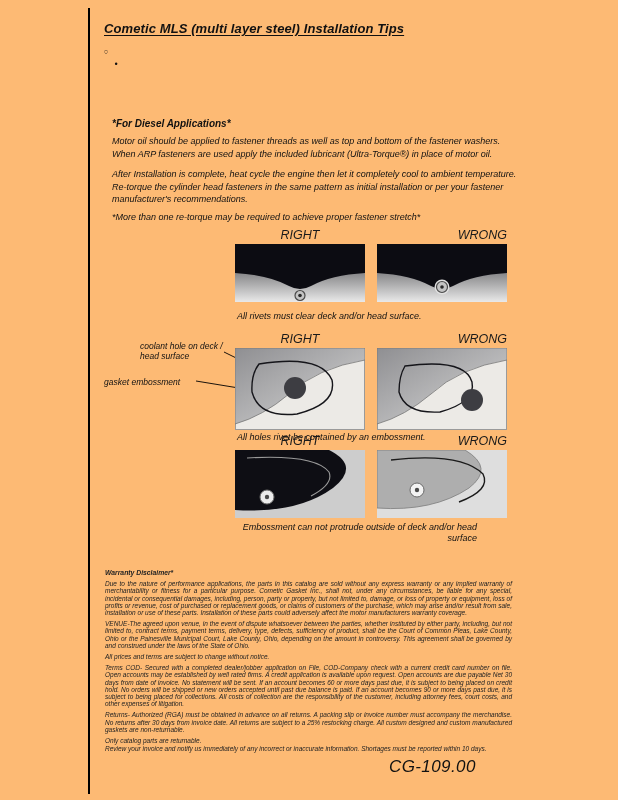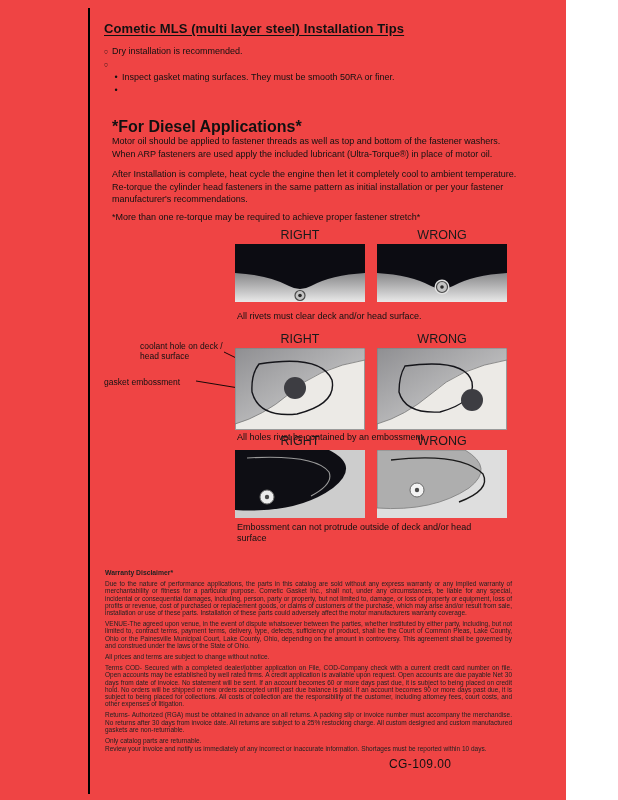--- a/index.html
+++ b/index.html
@@ -1,86 +1,78 @@
 <!DOCTYPE html>
 <html><head>
 <meta charset="utf-8">
 <style>
   * { margin:0; padding:0; box-sizing:border-box; }
   html,body { background:#ffffff; }
-  .page { position:relative; width:566px; height:800px; background:#ef4444;
-          font-family:"Liberation Sans", sans-serif; color:#111; overflow:hidden; }
+  .page { position:relative; width:618px; height:800px; background:#fdba74;
+          font-family:"Liberation Sans", sans-serif; color:#111; overflow:hidden;font-style:italic; }
 
   .vrule { position:absolute; left:88px; top:8px; width:2px; height:786px; background:#000; }
 
   .title { position:absolute; left:104px; top:21px; font-size:13px; font-weight:bold;
            text-decoration:underline; text-underline-offset:2px; letter-spacing:.1px; }
 
   .tips { position:absolute; left:100px; top:45px; width:430px; font-size:9px; }
   .tip  { display:flex; line-height:13px; }
   .tip .mk { flex:0 0 12px; width:12px; text-align:center; }
   .tip.sub { margin-left:10px; }
   .mk.o::before { content:"○"; font-size:7.5px; }
   .mk.f::before { content:"•"; font-size:9px; }
 
-  .dheading { position:absolute; left:112px; top:118px; font-size:16px; font-weight:bold; }
+  .dheading { position:absolute; left:112px; top:118px; font-size:10px; font-weight:bold; }
   .bodytxt  { position:absolute; left:112px; width:406px; font-size:9px; line-height:12.5px; }
   .p1 { top:135px; }
   .p2 { top:168px; }
   .note { position:absolute; left:112px; top:212px; font-size:9px; }
 
   .dgrow { position:absolute; width:272px; }
   .r1 { left:235px; top:228px; }
   .r2 { left:235px; top:332px; }
   .r3 { left:235px; top:434px; }
   .hdrs { display:flex; height:14px; }
   .hdrs .hl { width:130px; text-align:center; font-size:12.5px; color:#1a1a1a; }
-  .hdrs .hl + .hl { margin-left:12px; }
+  .hdrs .hl + .hl { margin-left:12px;text-align:right; }
   .panels { display:flex; margin-top:2px; }
   .panels svg + svg { margin-left:12px; }
   .panels svg { display:block; }
 
   .caption { position:absolute; font-size:9px; }
   .c1 { left:237px; top:311px; }
   .c2 { left:237px; top:432px; }
-  .c3 { left:237px; top:522px; width:240px; line-height:11px; }
+  .c3 { left:237px; top:522px; width:240px; line-height:11px;text-align:right; }
 
   .ann { position:absolute; font-size:8.5px; line-height:10px; }
   .ann1 { left:140px; top:341px; width:86px; }
   .ann2 { left:104px; top:377px; width:92px; }
   .annlines { position:absolute; left:100px; top:335px; }
 
   .legal { position:absolute; left:105px; top:569px; width:407px;
            font-size:6.5px; line-height:7.2px; color:#222; }
   .legal .lh { font-weight:bold; margin-bottom:4px; font-size:6.8px; }
   .legal p { margin:0 0 4px; text-align:justify; }
   .legal p.tight { margin-bottom:1px; }
 
-  .footer { position:absolute; left:389px; top:757px; font-size:12px; letter-spacing:.4px; color:#111; }
+  .footer { position:absolute; left:389px; top:757px; font-size:17px; letter-spacing:.4px; color:#111; }
 </style>
 </head>
 <body>
 
 <div class="page">
 
   <div class="vrule"></div>
 
   <div class="title">Cometic MLS (multi layer steel) Installation Tips</div>
 
   <div class="tips">
     <div class="tip">
       <span class="mk o"></span>
-      <span>Dry installation is recommended.</span>
-    </div>
-    <div class="tip">
-      <span class="mk o"></span>
-    </div>
-    <div class="tip sub">
-      <span class="mk f"></span>
-      <span>Inspect gasket mating surfaces.  They must be smooth 50RA or finer.</span>
     </div>
     <div class="tip sub">
       <span class="mk f"></span>
     </div>
   </div>
 
   <div class="dheading">*For Diesel Applications*</div>
   <p class="bodytxt p2">After Installation is complete, heat cycle the engine then let it completely cool to ambient temperature. Re-torque the cylinder head fasteners in the same pattern as initial installation or per your fastener manufacturer's recommendations.</p>
   <p class="bodytxt p1">Motor oil should be applied to fastener threads as well as top and bottom of the fastener washers. When ARP fasteners are used apply the included lubricant (Ultra-Torque®) in place of motor oil.</p>
   <div class="note">*More than one re-torque may be required to achieve proper fastener stretch*</div>

